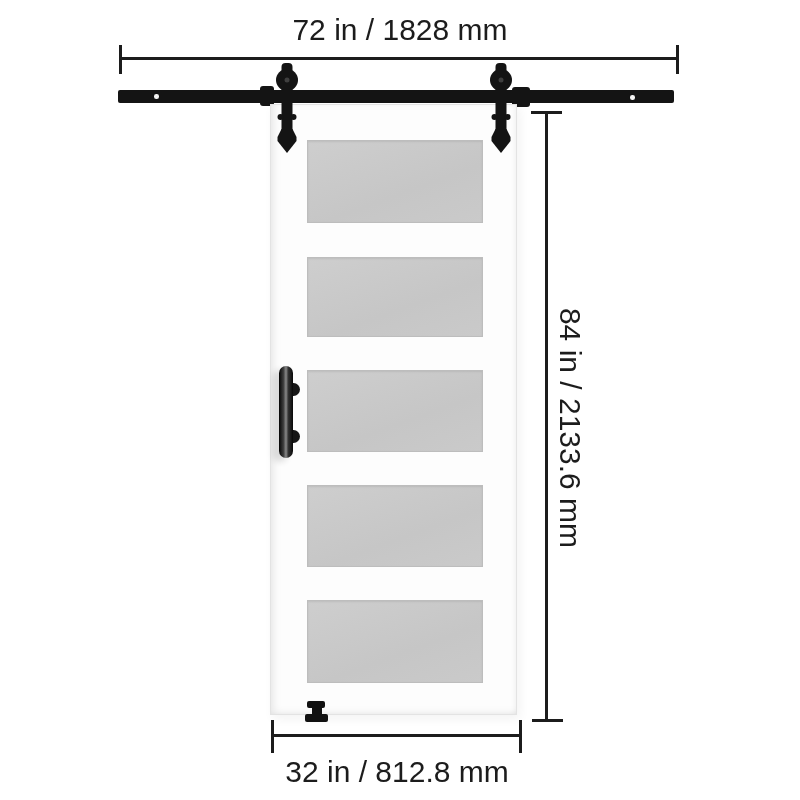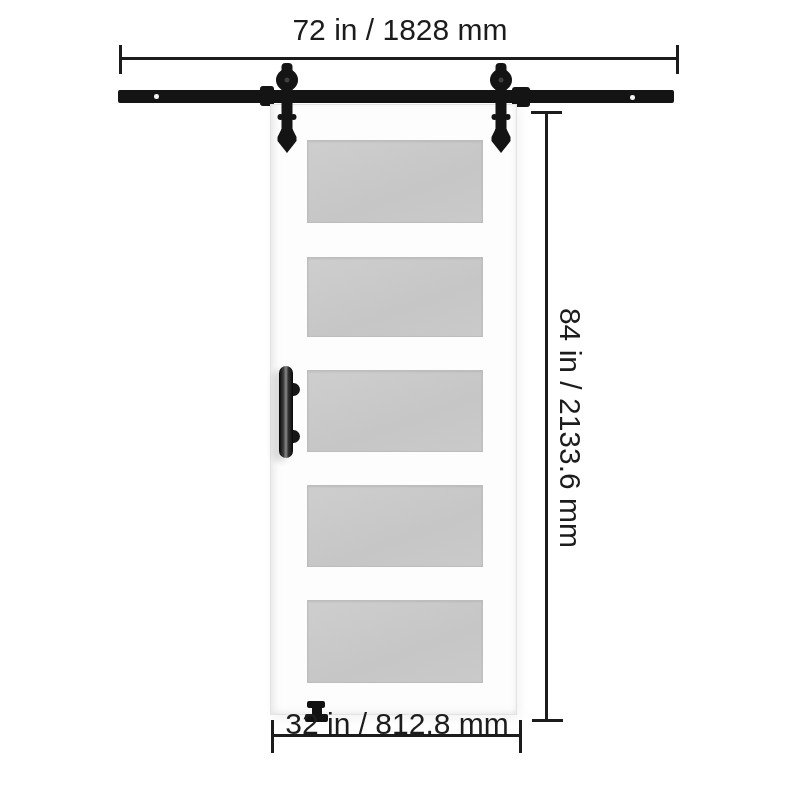--- a/index.html
+++ b/index.html
@@ -24,21 +24,21 @@
   #dim-right-tick-top{left:531px;top:111px;width:31px;height:3px;}
   #dim-right-tick-bottom{left:532px;top:719px;width:31px;height:3px;}
   #dim-right-anchor{position:absolute;left:570px;top:428px;width:0;height:0;}
   #dim-right-label{
     position:absolute;left:0;top:0;
     transform:translate(-50%,-50%) rotate(90deg);
   }
   #dim-bottom-line{left:272px;top:734px;width:249px;height:2.5px;}
   #dim-bottom-tick-left{left:271px;top:720px;width:3px;height:33px;}
   #dim-bottom-tick-right{left:519px;top:720px;width:3px;height:33px;}
-  #dim-bottom-label{left:97px;top:708px;width:600px;text-align:center;}
+  #dim-bottom-label{left:97px;top:756px;width:600px;text-align:center;}
   
   .hw{position:absolute;background:var(--hardware-black,#141414);}
   #rail{left:118px;top:90px;width:556px;height:13px;border-radius:2px;}
   .rail-spacer{border-radius:3px;}
   #rail-spacer-left{left:260px;top:86px;width:14px;height:20px;}
   #rail-spacer-right{left:512px;top:87px;width:18px;height:20px;}
   .rail-screw{
     position:absolute;width:4.5px;height:4.5px;border-radius:50%;
     background:#f4f4f4;box-shadow:0 0 1px rgba(0,0,0,.6);
   }

